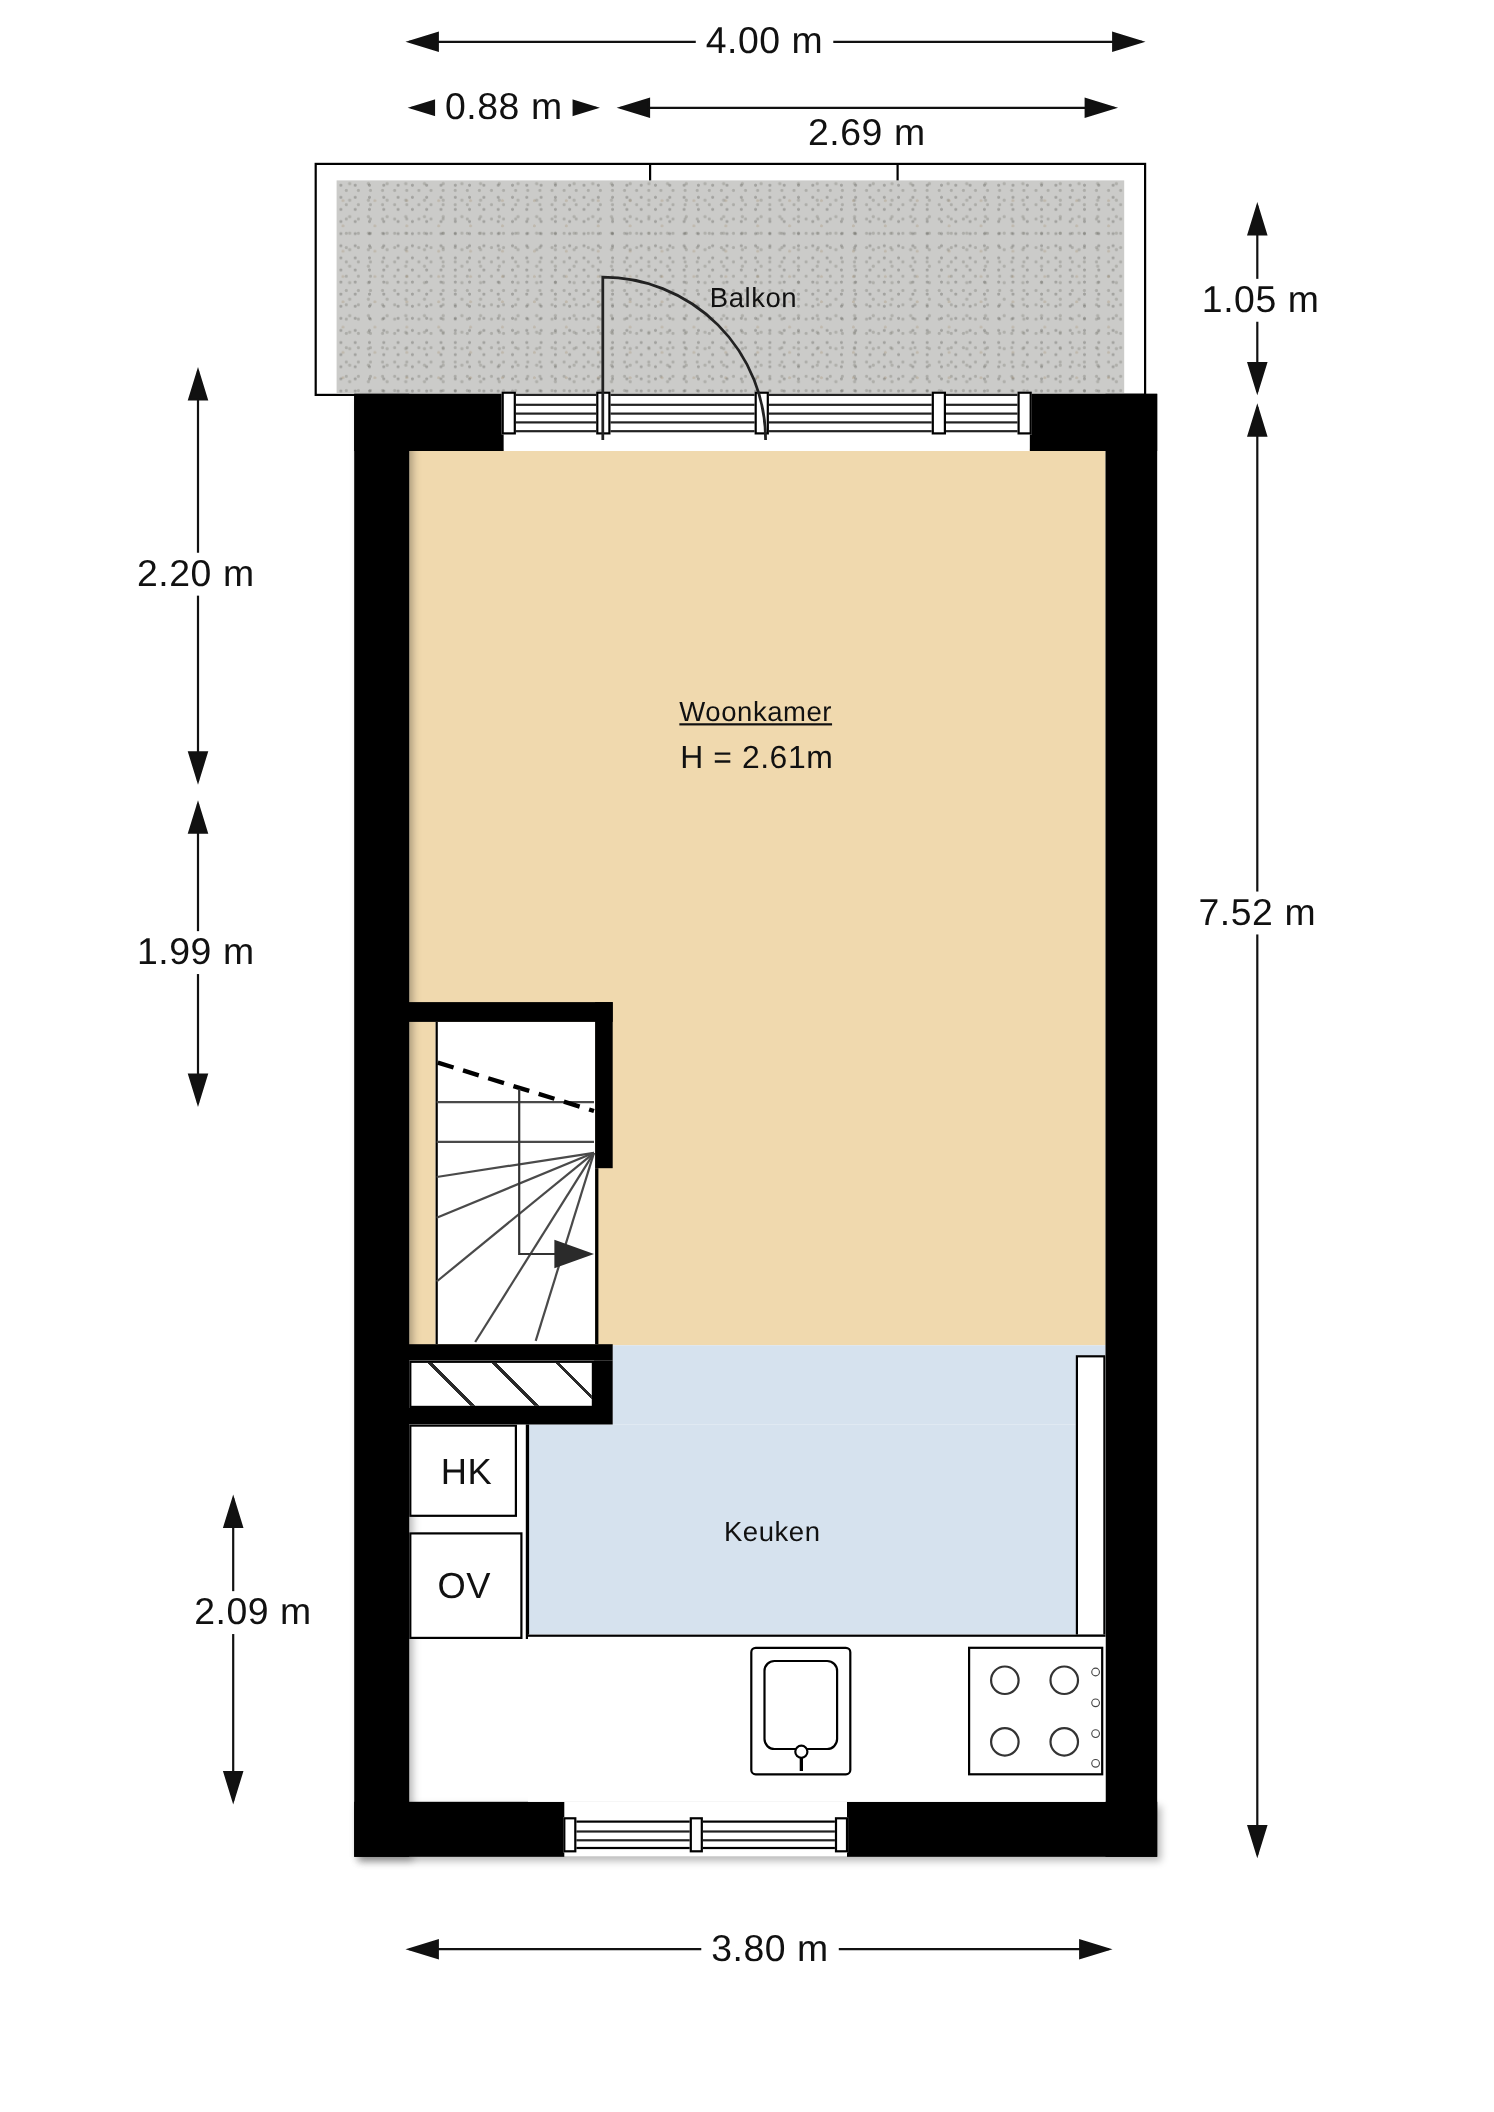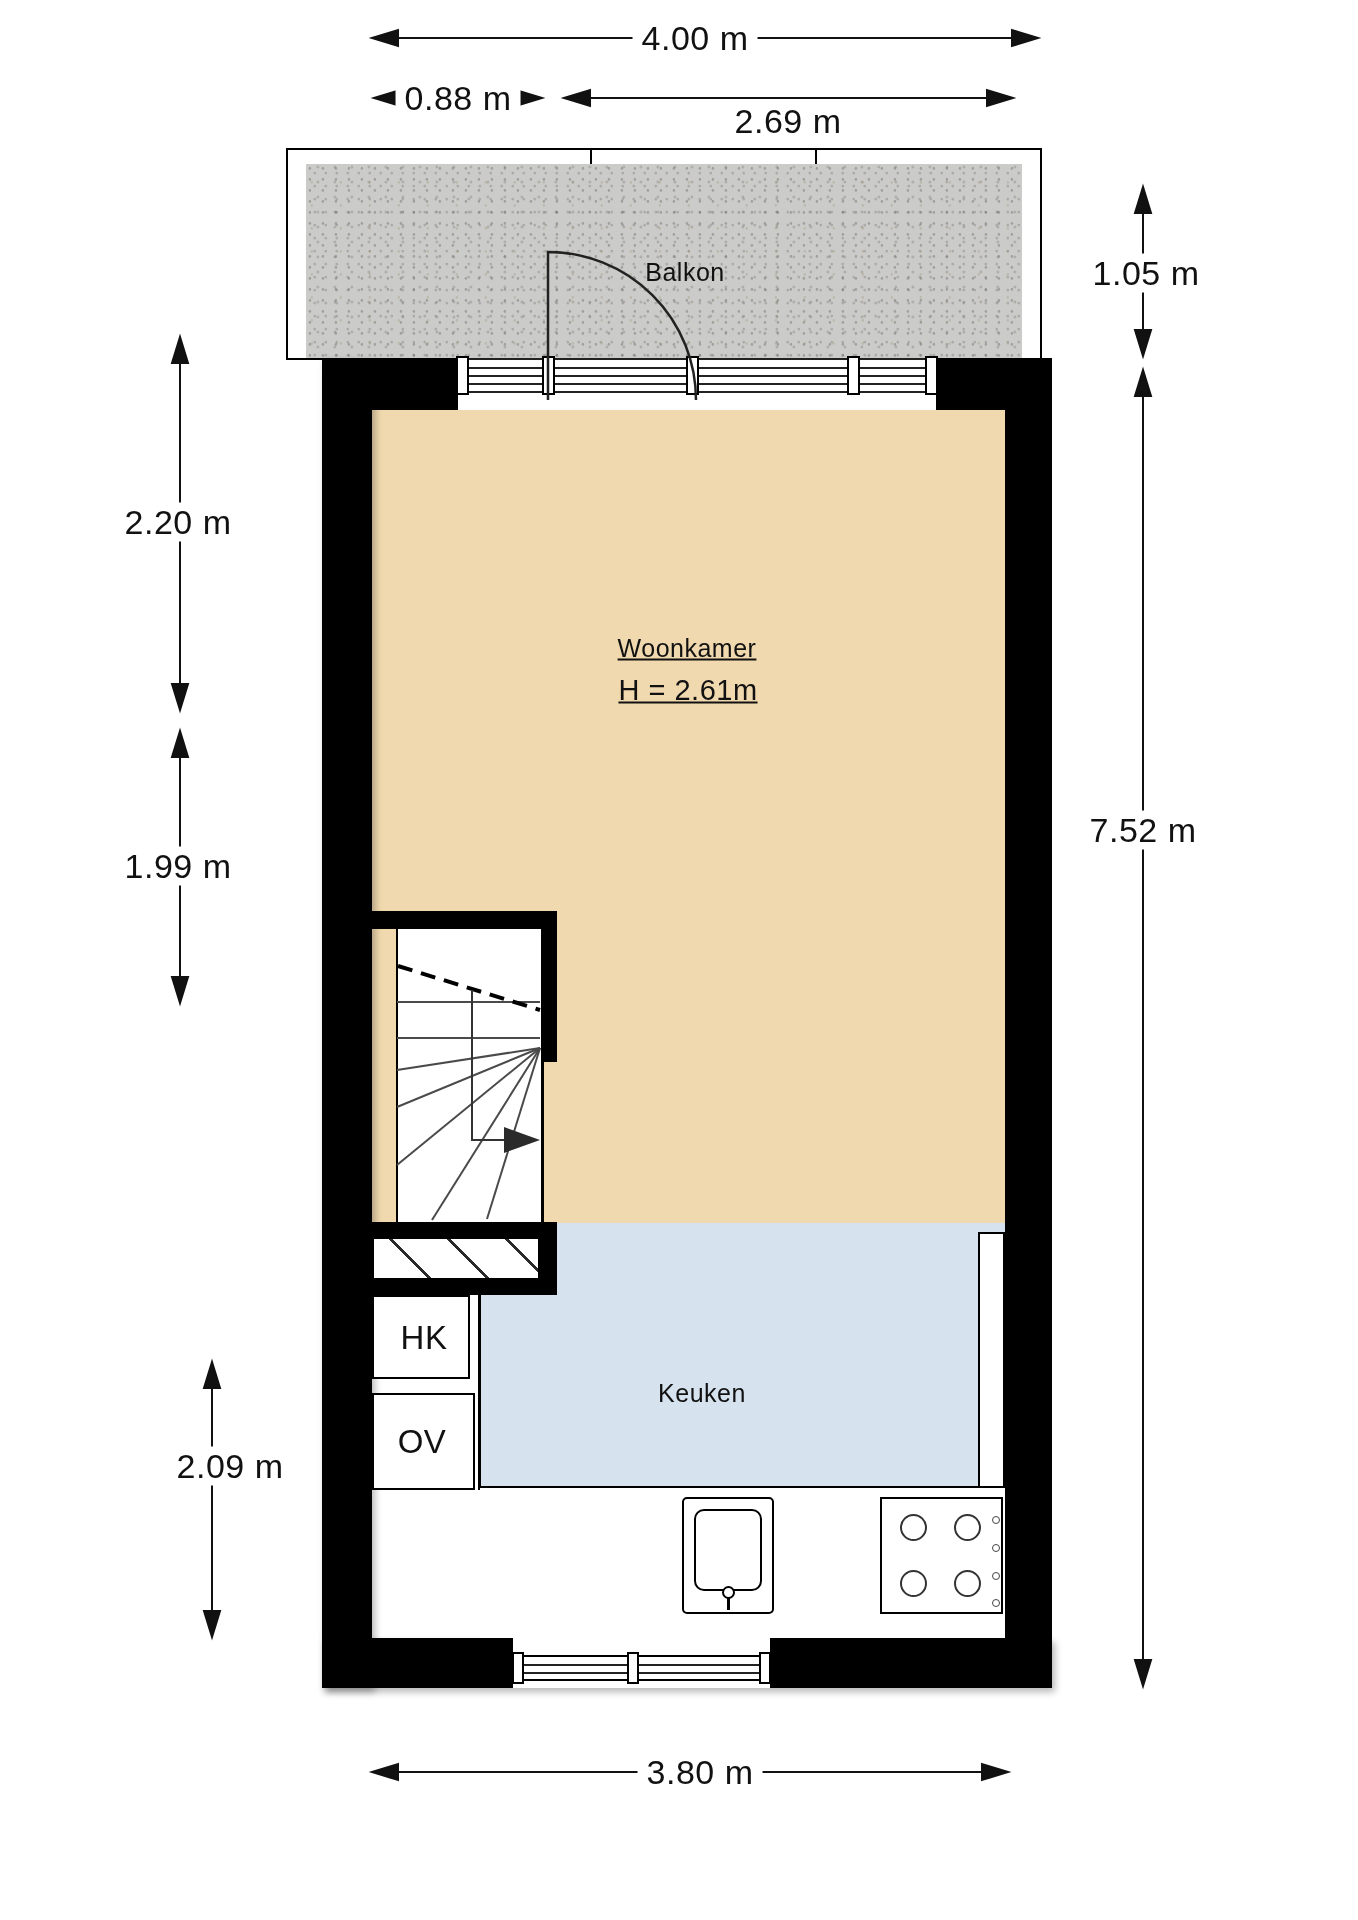--- a/index.html
+++ b/index.html
@@ -213,19 +213,19 @@
   <div class="dim-label" style="left:788px;top:85px;margin-top:36px;">2.69 m</div>
   <div class="dim-label" style="left:1146px;top:273px;">1.05 m</div>
   <div class="dim-label" style="left:1143px;top:830px;">7.52 m</div>
   <div class="dim-label" style="left:178px;top:522px;">2.20 m</div>
   <div class="dim-label" style="left:178px;top:866px;">1.99 m</div>
   <div class="dim-label" style="left:230px;top:1466px;">2.09 m</div>
   <div class="dim-label" style="left:700px;top:1772px;">3.80 m</div>
 
   <div class="label room-label" style="left:685px;top:272px;">Balkon</div>
   <div class="label room-label" style="left:687px;top:648px;text-decoration:underline;">Woonkamer</div>
-  <div class="label small-label" style="left:688px;top:690px;text-decoration:underline;">H = 2.61m</div>
+  <div class="label small-label" style="left:688px;top:690px;">H = 2.61m</div>
   <div class="label room-label" style="left:702px;top:1393px;">Keuken</div>
   <div class="label closet-label" style="left:424px;top:1338px;">HK</div>
   <div class="label closet-label" style="left:422px;top:1442px;">OV</div>
 
 
 </div>
 
 </body></html>

